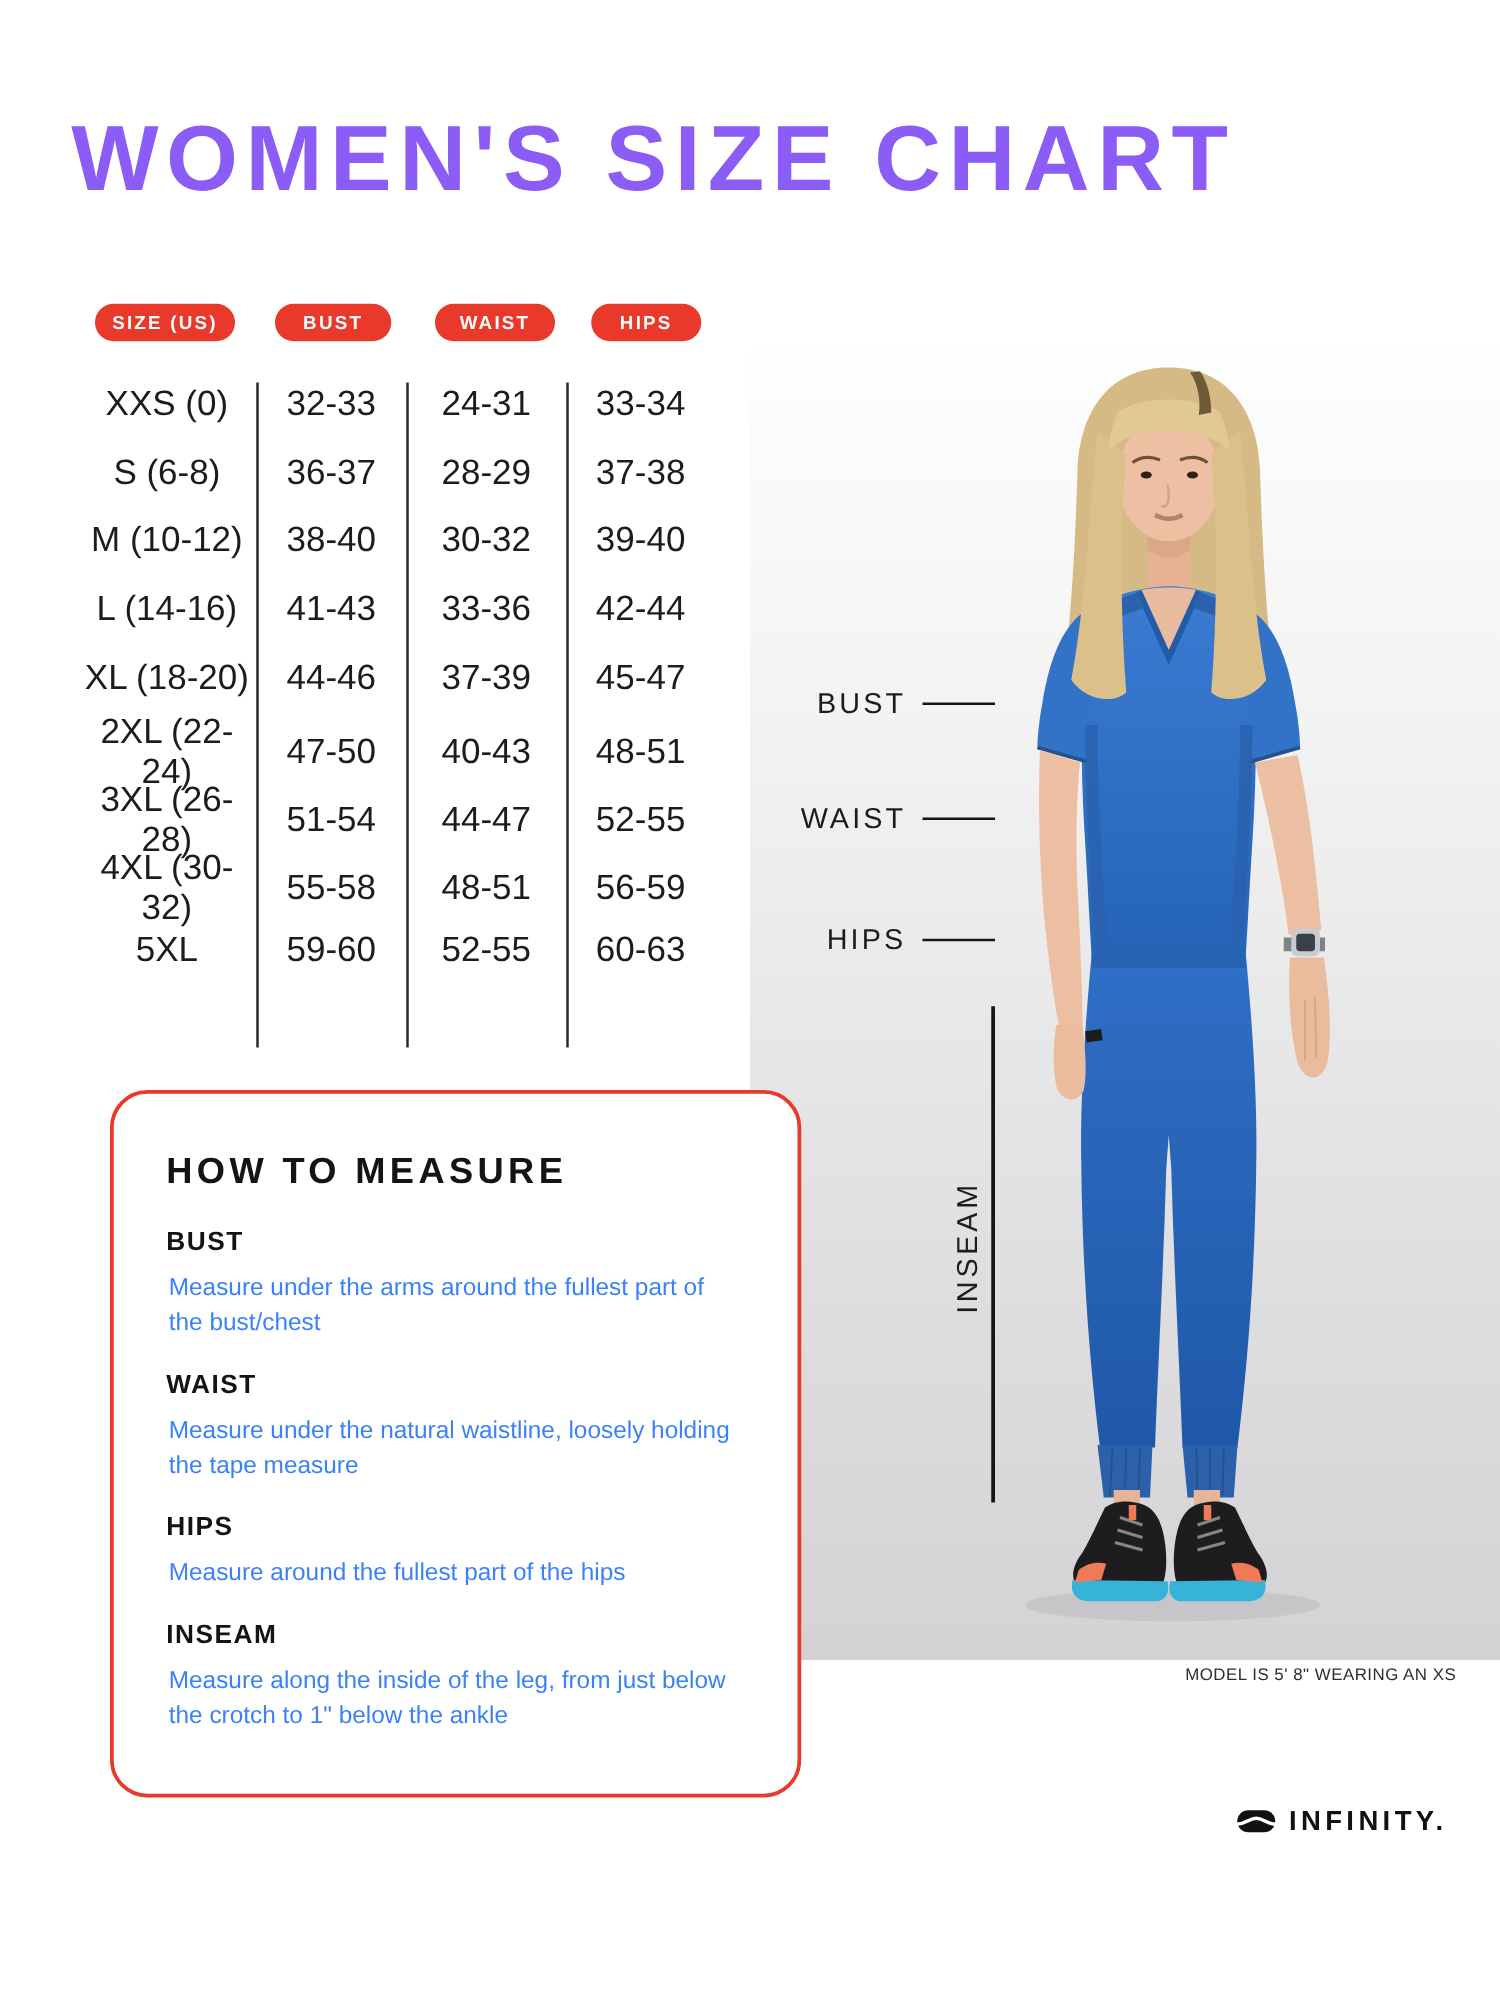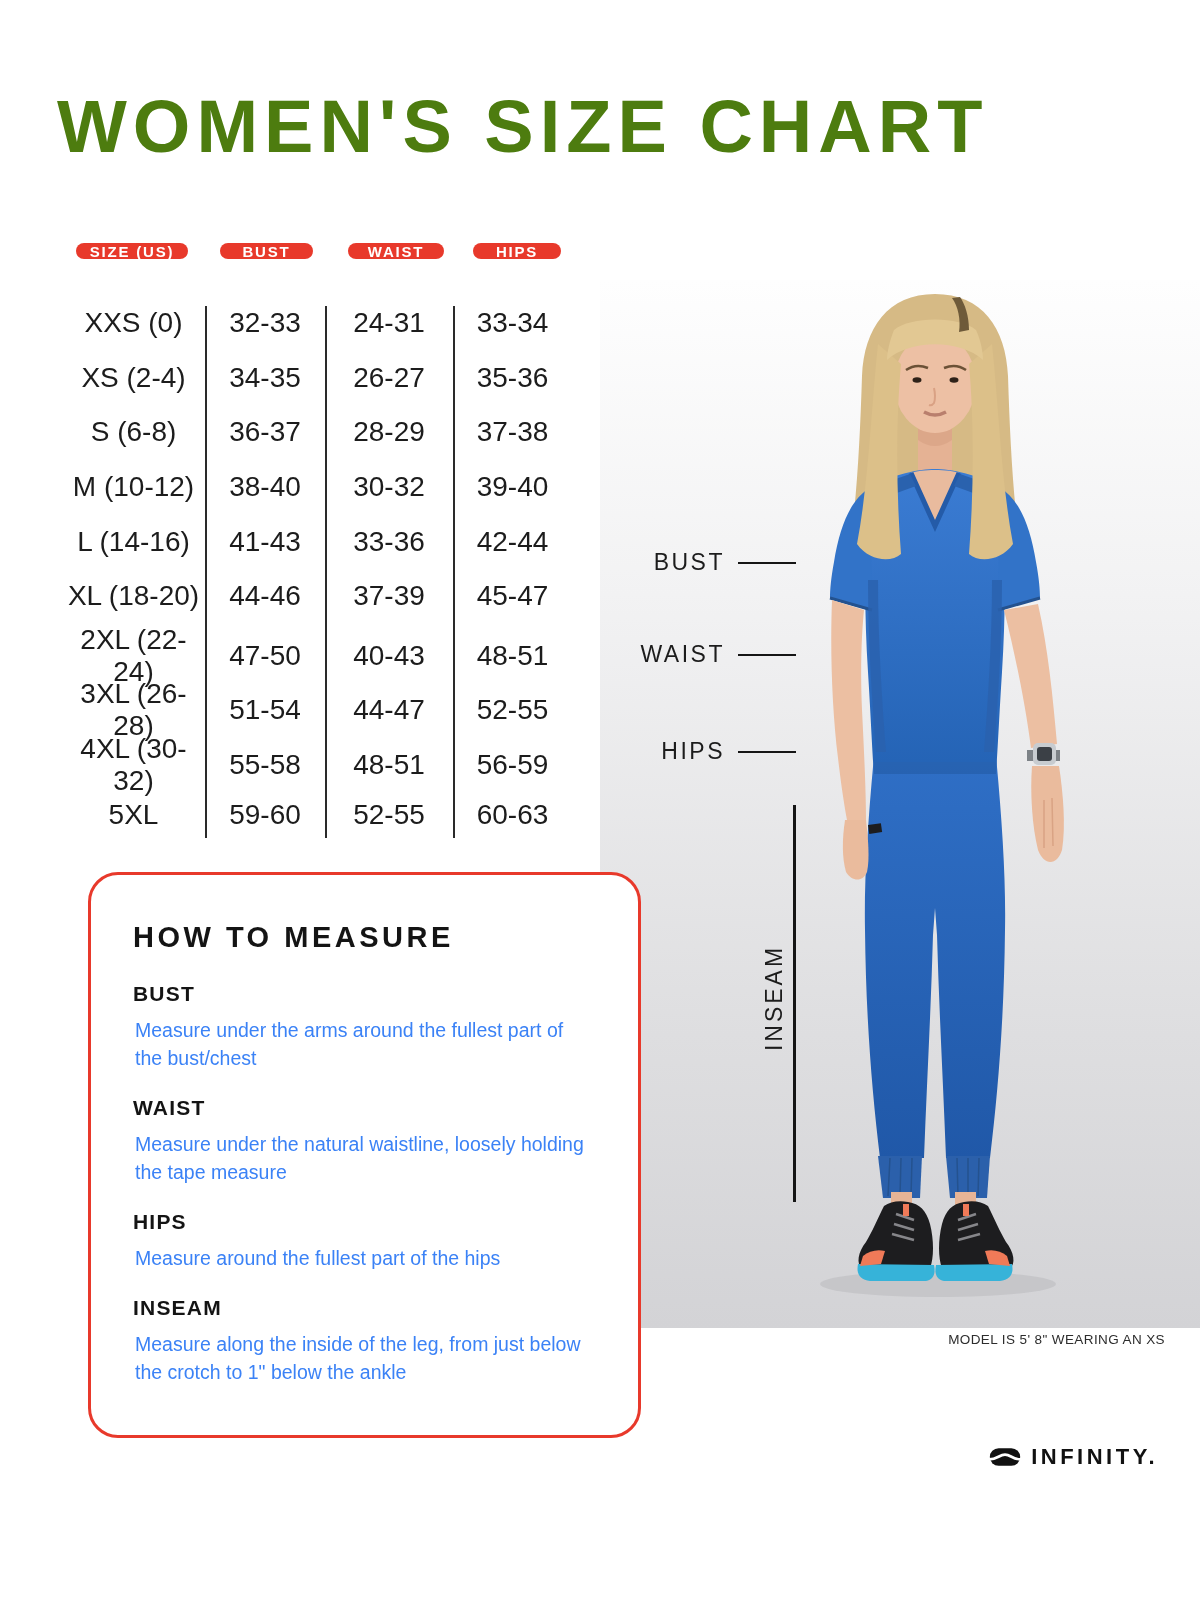--- a/index.html
+++ b/index.html
@@ -3,25 +3,25 @@
 <meta charset="utf-8">
 <style>
   html,body{margin:0;padding:0;}
   body{
     width:1200px;height:1600px;position:relative;background:#ffffff;
     font-family:"Liberation Sans", sans-serif;color:#1b1b1b;overflow:hidden;
   }
   
   .title{
     position:absolute;left:57px;top:84px;width:1080px;
-    font-size:74px;font-weight:bold;letter-spacing:6px;color:#4d7c0f;white-space:nowrap;
+    font-size:74px;font-weight:bold;letter-spacing:6px;color:#8b5cf6;white-space:nowrap;
   }
   
   .pill{
-    position:absolute;top:243px;height:16px;background:#E8392B;border-radius:16px;
+    position:absolute;top:243px;height:30px;background:#E8392B;border-radius:16px;
     color:#fff;font-size:15px;font-weight:bold;letter-spacing:1.8px;
     display:flex;align-items:center;justify-content:center;box-sizing:border-box;
   }
   #pill-size{left:76px;width:112px;}
   #pill-bust{left:220px;width:93px;}
   #pill-waist{left:348px;width:96px;}
   #pill-hips{left:473px;width:88px;}
   
   .size-table{position:absolute;left:62px;top:296px;width:512px;}
   .trow{display:grid;grid-template-columns:143px 120px 128px 119px;height:54.6px;align-items:center;}
@@ -78,26 +78,20 @@
   <div class="vline v2"></div>
   <div class="vline v3"></div>
   <div>
   <div class="trow">
     <div class="cell">XXS (0)</div>
     <div class="cell">32-33</div>
     <div class="cell">24-31</div>
     <div class="cell">33-34</div>
   </div>
 
-  <div class="trow">
-    <div class="cell">XS (2-4)</div>
-    <div class="cell">34-35</div>
-    <div class="cell">26-27</div>
-    <div class="cell">35-36</div>
-  </div>
 
   <div class="trow">
     <div class="cell">S (6-8)</div>
     <div class="cell">36-37</div>
     <div class="cell">28-29</div>
     <div class="cell">37-38</div>
   </div>
 
   <div class="trow">
     <div class="cell">M (10-12)</div>

